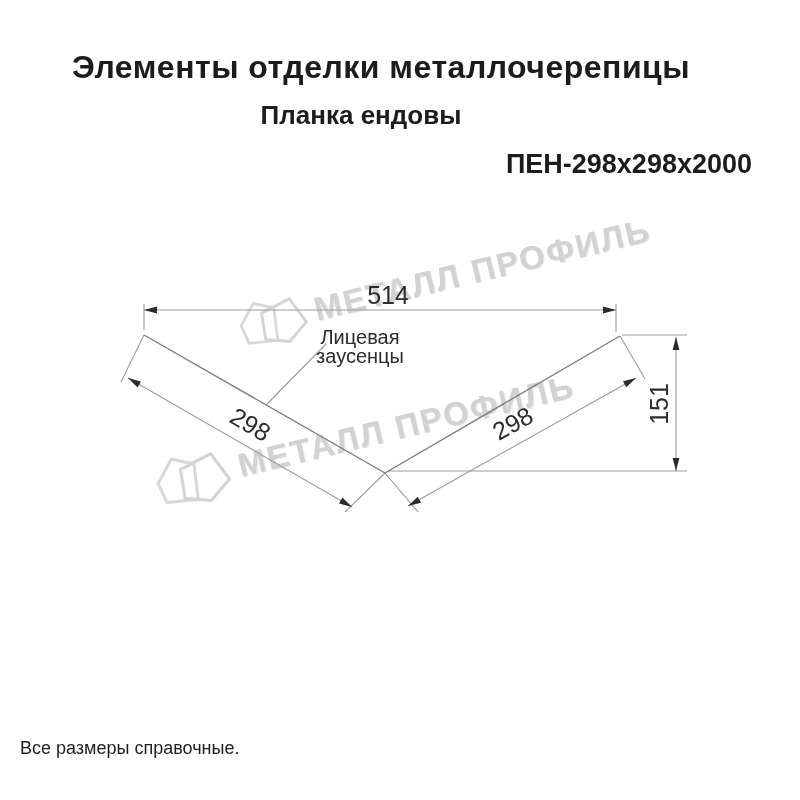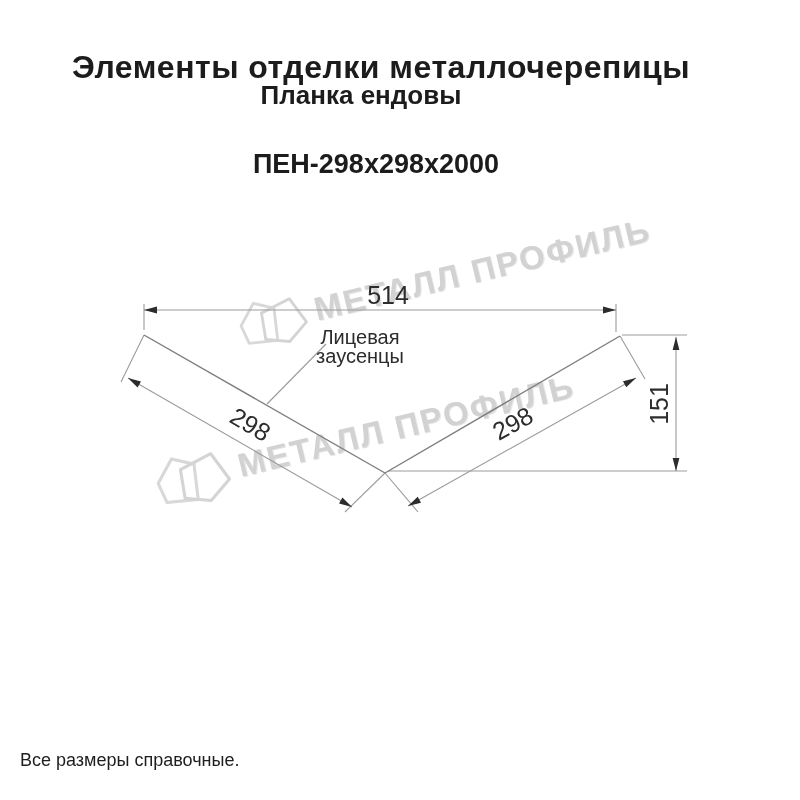--- a/index.html
+++ b/index.html
@@ -2,41 +2,41 @@
 <html><head>
 <meta charset="utf-8">
 <style>
   html,body{margin:0;padding:0;background:#ffffff;}
   .page{position:relative;width:800px;height:800px;background:#ffffff;overflow:hidden;
         font-family:"Liberation Sans",sans-serif;color:#1c1c1c;}
 
   
   .title{position:absolute;top:28px;left:0;width:722px;text-align:center;
          font-size:32px;font-weight:bold;letter-spacing:0.5px;color:#1c1c1c;margin-left:20px;}
-  .subtitle{position:absolute;top:80px;left:0;width:722px;text-align:center;
+  .subtitle{position:absolute;top:100px;left:0;width:722px;text-align:center;
             font-size:26px;font-weight:bold;line-height:30px;color:#1c1c1c;}
-  .product-code{position:absolute;top:149px;left:0;width:752px;text-align:center;
+  .product-code{position:absolute;top:149px;left:0;width:752px;text-align:right;
                 font-size:27px;font-weight:bold;color:#1c1c1c;}
 
   
   .wm{position:absolute;display:flex;align-items:center;gap:7px;
       transform:rotate(-13.5deg);transform-origin:left center;pointer-events:none;}
   .wm-top{left:236px;top:302px;}
   .wm-mid{left:152px;top:458px;}
   .wm-text{font-size:33px;font-weight:bold;letter-spacing:2px;color:#d2d2d2;
            white-space:nowrap;text-shadow:1px 1px 0 #e9e9e9;}
   .wm-logo{flex:0 0 auto;}
 
   
   .drawing{position:absolute;left:0;top:0;width:800px;height:800px;}
   .face-label{position:absolute;left:292px;top:328px;width:136px;text-align:center;
               font-size:20px;line-height:18.5px;color:#2c2c2c;}
 
   
-  .notes{position:absolute;left:20px;top:736px;font-size:18px;line-height:25px;color:#1e1e1e;margin-top:12px;}
+  .notes{position:absolute;left:20px;top:736px;font-size:18px;line-height:25px;color:#1e1e1e;}
 </style>
 </head>
 <body>
 
 <div class="page">
 
   <div class="wm wm-top">
     <svg class="wm-logo" width="74" height="54" viewBox="0 0 78 56">
       <polygon points="6,26 24,6 44,16 40,50 10,46" fill="none" stroke="#d8d8d8" stroke-width="3" stroke-linejoin="round"></polygon>
       <polygon points="30,18 62,10 74,38 52,54 28,46" fill="none" stroke="#d4d4d4" stroke-width="3" stroke-linejoin="round"></polygon>

